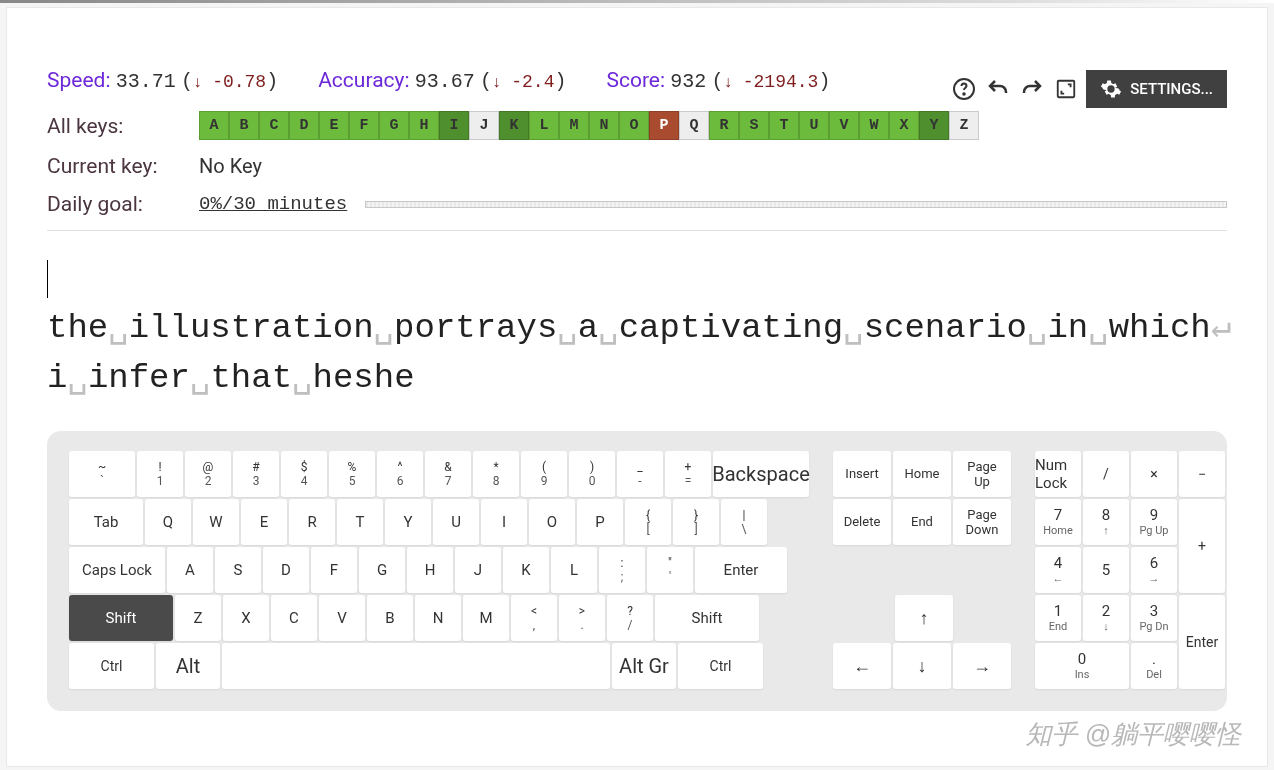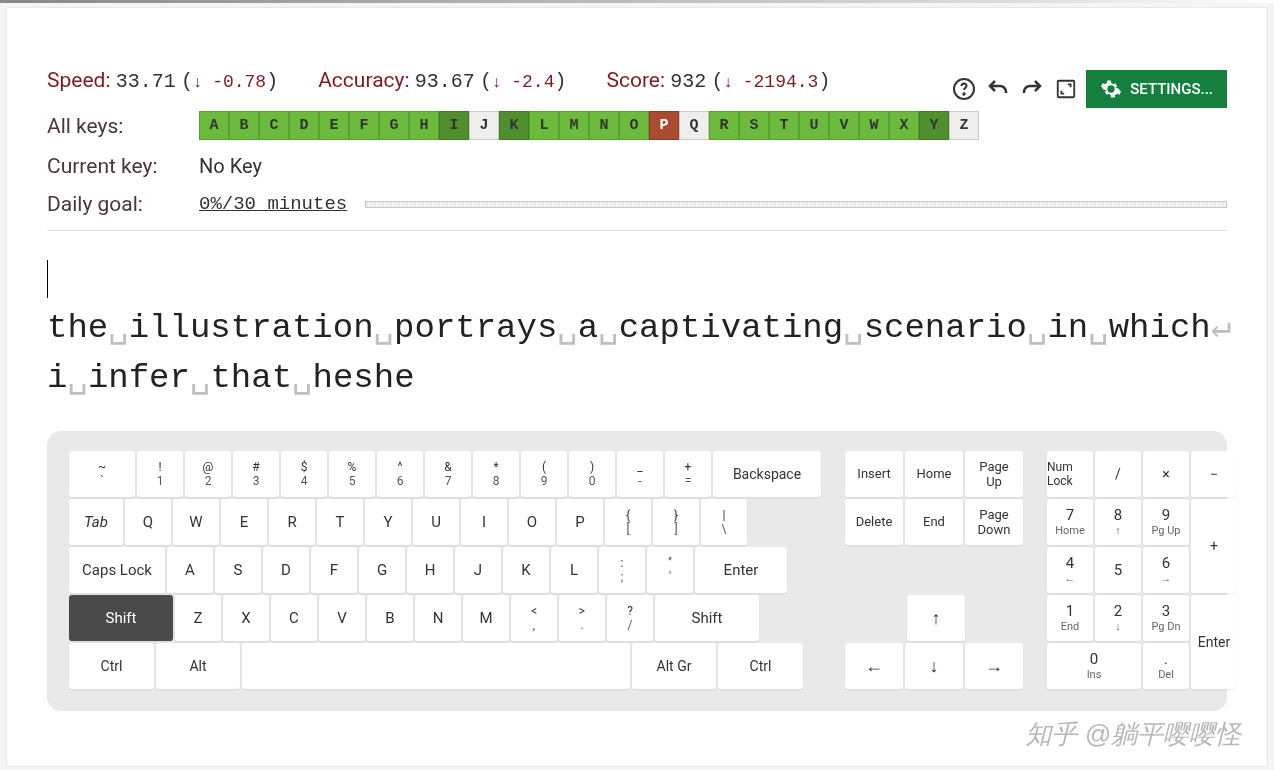--- a/index.html
+++ b/index.html
@@ -1,24 +1,24 @@
 <!DOCTYPE html>
 <html><head>
 <meta charset="utf-8">
 <style>
 *{box-sizing:border-box;margin:0;padding:0;}
 body{font-family:-apple-system,BlinkMacSystemFont,"Segoe UI",Roboto,sans-serif;background:#f5f5f5;width:1274px;height:770px;overflow:hidden;}
 .top-strip{height:3px;background:linear-gradient(90deg,#888 0%,#ddd 80%,#fff 100%);}
 .page{background:#fff;margin:4px 6px 0 6px;padding:60px 40px 20px 40px;border:1px solid #e8e8e8;position:relative;height:760px;}
 .toolbar{position:absolute;top:62px;right:40px;display:flex;align-items:center;gap:6px;}
 .tb-icon{width:28px;height:28px;display:flex;align-items:center;justify-content:center;cursor:pointer;color:#333;}
-.settings-btn{background:#15803d;color:#fff;padding:8px 14px;font-size:15px;font-weight:500;display:flex;align-items:center;gap:8px;cursor:pointer;}
+.settings-btn{background:#404040;color:#fff;padding:8px 14px;font-size:15px;font-weight:500;display:flex;align-items:center;gap:8px;cursor:pointer;}
 .gear{width:22px;height:22px;}
 .stats-row{display:flex;gap:40px;align-items:center;color:#333;font-size:21px;margin-bottom:18px;}
-.stat-label{color:#7f1d1d;font-weight:400;}
+.stat-label{color:#6d28d9;font-weight:400;}
 .stat-val{font-family:"Courier New",monospace;font-size:20px;}
 .delta{font-family:"Courier New",monospace;font-size:18px;}
 .delta.down{color:#7f1d1d;}
 .arrow{font-size:16px;}
 .meta-row{display:flex;align-items:center;margin-bottom:14px;color:#333;}
 .meta-label{color:#4a3540;font-size:21px;width:152px;}
 .meta-val{font-size:20px;}
 .keys-strip{display:flex;gap:0;}
 .keycell{width:30px;height:29px;display:flex;align-items:center;justify-content:center;font-family:"Courier New",monospace;font-size:15px;font-weight:600;border:1px solid rgba(0,0,0,.15);}
 .k-green{background:#6cbb3c;}
@@ -37,28 +37,28 @@
 .kb{display:flex;gap:24px;align-items:flex-start;}
 .kb-main{flex:0 0 auto;}
 .kb-nav{flex:0 0 auto;}
 .kb-num{flex:0 0 auto;}
 .krow{display:flex;gap:2px;margin-bottom:2px;}
 .key{background:#fff;border-radius:3px;height:46px;display:flex;flex-direction:column;align-items:center;justify-content:center;font-size:15px;color:#333;box-shadow:0 1px 2px rgba(0,0,0,.08);}
 .key.dual{font-size:12px;line-height:1.2;}
 .key.dual .sub{font-size:12px;color:#555;}
 .key.wide1{width:66px;}
 .key.std{width:46px;}
-.key.tab{width:54px;font-style:italic;}
+.key.tab{width:74px;}
 .key.caps{width:96px;}
 .key.shiftl{width:104px;background:#4a4a4a;color:#fff;}
 .key.shiftr{width:104px;}
 .key.enterk{width:92px;}
-.key.bksp{width:108px;font-size:14px;}
+.key.bksp{width:96px;font-size:20px;}
 .key.ctrl{width:85px;font-size:14px;}
-.key.alt{width:84px;font-size:14px;}
+.key.alt{width:64px;font-size:20px;}
 .key.space{width:388px;}
 .key.nav{width:58px;font-size:13px;text-align:center;padding:16px;}
 .key.nav2{width:58px;font-size:18px;}
 .key.num{width:46px;font-size:14px;}
 .key.num .top{font-size:15px;}
 .key.num .bot{font-size:11px;color:#666;}
 .key.numtall{height:94px;}
 .key.numwide{width:94px;}
 .watermark{position:absolute;bottom:14px;right:26px;font-size:26px;color:#b8b8b8;font-style:italic;font-family:"PingFang SC","Microsoft YaHei",sans-serif;}
 </style>
@@ -328,21 +328,21 @@
           </div>
         <div class="krow">
           <div class="key nav2">←</div>
           <div class="key nav2">↓</div>
           <div class="key nav2">→</div>
         </div>
       </div>
 
       <div class="kb-num">
         <div class="krow">
-          <div class="key num" style="font-size:12px;">Num Lock</div>
+          <div class="key num" style="font-size:15px;">Num Lock</div>
           <div class="key num">/</div>
           <div class="key num">×</div>
           <div class="key num">−</div>
         </div>
         <div style="display:flex;gap:2px;">
           <div>
             <div class="krow">
               <div class="key num">
                   <span class="top">7</span>
                   <span class="bot">Home</span>

